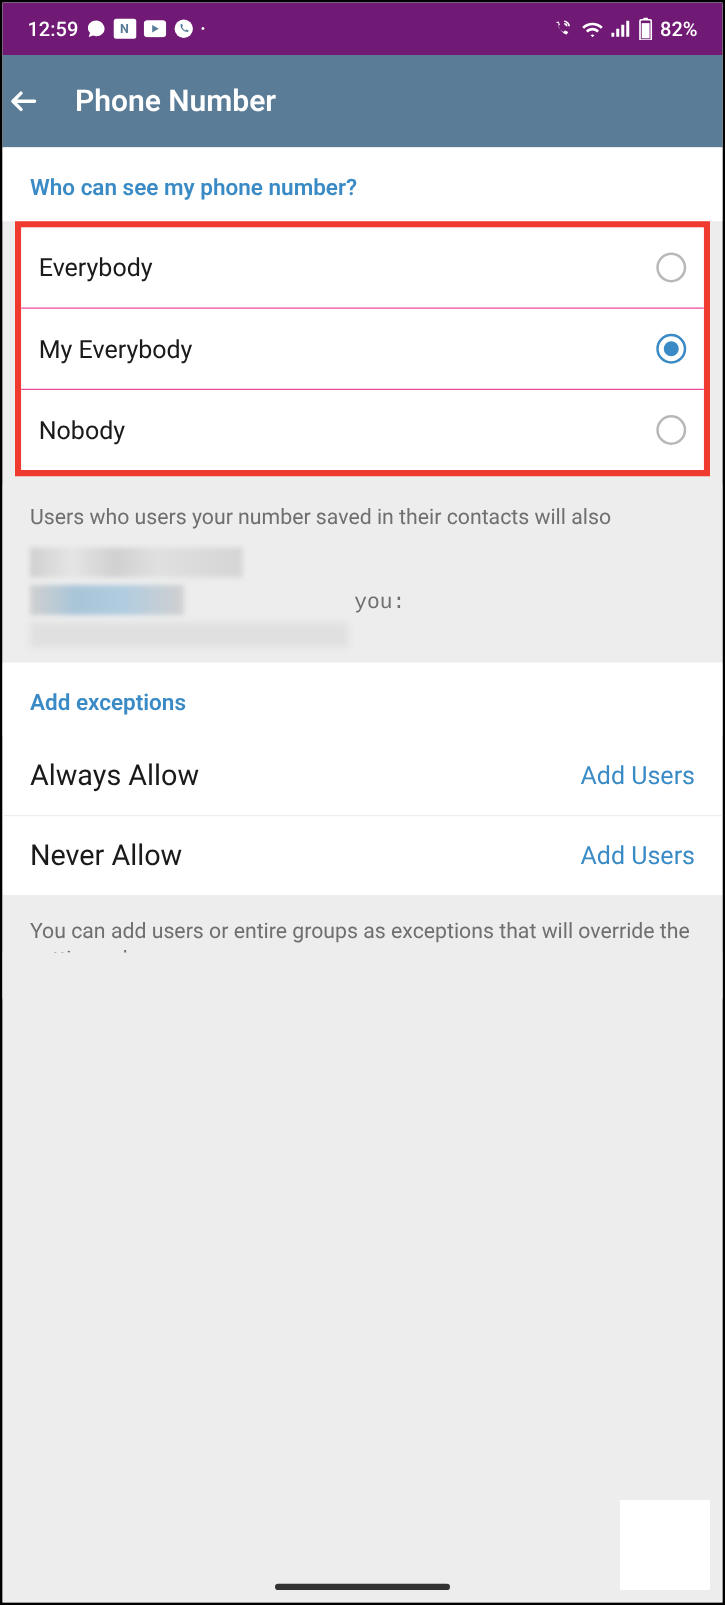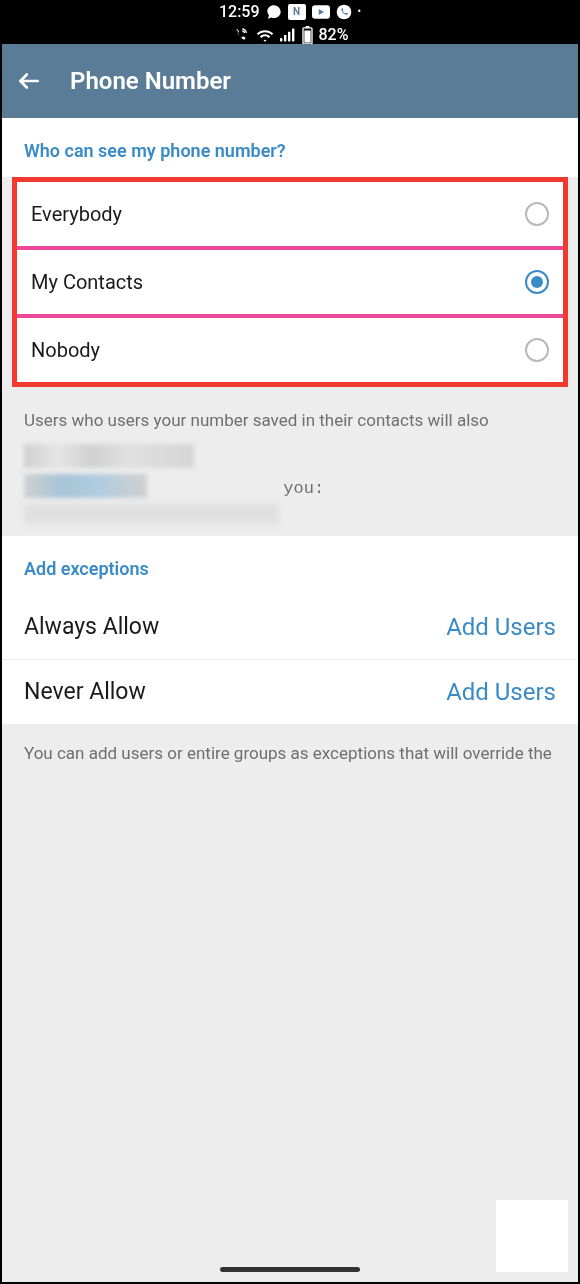--- a/index.html
+++ b/index.html
@@ -11,50 +11,49 @@
     body {
       width: 580px;
       height: 1284px;
       background: #fff;
       border: 2px solid #000;
       position: relative;
       overflow: hidden;
     }
     .status-bar {
       height: 42px;
-      background: #000000;
+      background: #701a75;
       display: flex;
       justify-content: space-between;
       align-items: center;
       padding: 0 20px;
       color: #fff;
       font-size: 16px;
       font-weight: 500;
-      flex-direction: column;
     }
     .status-left {
       display: flex;
       align-items: center;
       gap: 6px;
     }
     .status-right {
       display: flex;
       align-items: center;
       gap: 6px;
     }
     .status-icon {
       display: inline-flex;
       align-items: center;
     }
     .app-bar {
       height: 74px;
       background: #5a7c97;
       display: flex;
       align-items: center;
-      padding: 0 14px;
+      padding: 0 4px;
       gap: 28px;
     }
     .back-icon {
       color: #fff;
       display: flex;
       align-items: center;
       cursor: pointer;
     }
     .app-title {
       color: #fff;
@@ -76,21 +75,21 @@
       margin: 0 10px 6px 10px;
     }
     .radio-list {
       background: #fff;
     }
     .radio-item {
       display: flex;
       justify-content: space-between;
       align-items: center;
       padding: 20px 14px 20px 14px;
-      border-bottom: 4px solid #ec4899;
+      border-bottom: 1px solid #ec4899;
       cursor: pointer;
     }
     .radio-item:last-child {
       border-bottom: none;
     }
     .radio-label {
       font-size: 20px;
       color: #1a1a1a;
     }
     .radio-button {
@@ -170,21 +169,21 @@
     }
     .exception-item:last-child {
       border-bottom: none;
       justify-content: space-between;
     }
     .exception-label {
       font-size: 23px;
       color: #1a1a1a;
     }
     .add-link {
-      font-size: 24px;
+      font-size: 20px;
       color: #3a8bc5;
       cursor: pointer;
     }
     .footer-text {
       background: #ededed;
       padding: 18px 22px;
       color: #6f6f6f;
       font-size: 17px;
       line-height: 1.4;
     }
@@ -297,21 +296,21 @@
 
   <div class="section-header">Who can see my phone number?</div>
 
   <div class="highlight-box">
     <div class="radio-list">
       <div class="radio-item">
         <span class="radio-label">Everybody</span>
         <span class="radio-button"></span>
       </div>
       <div class="radio-item">
-        <span class="radio-label">My Contacts</span>
+        <span class="radio-label">My Everybody</span>
         <span class="radio-button selected"></span>
       </div>
       <div class="radio-item">
         <span class="radio-label">Nobody</span>
         <span class="radio-button"></span>
       </div>
     </div>
   </div>
 
   <div class="description-block">

